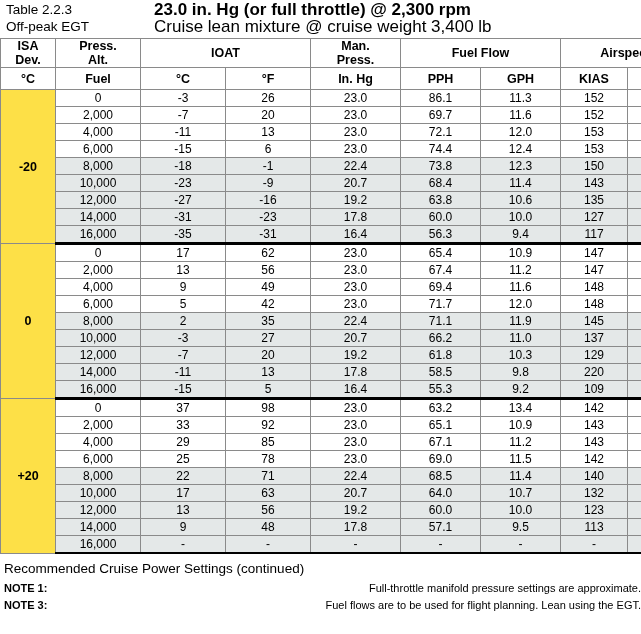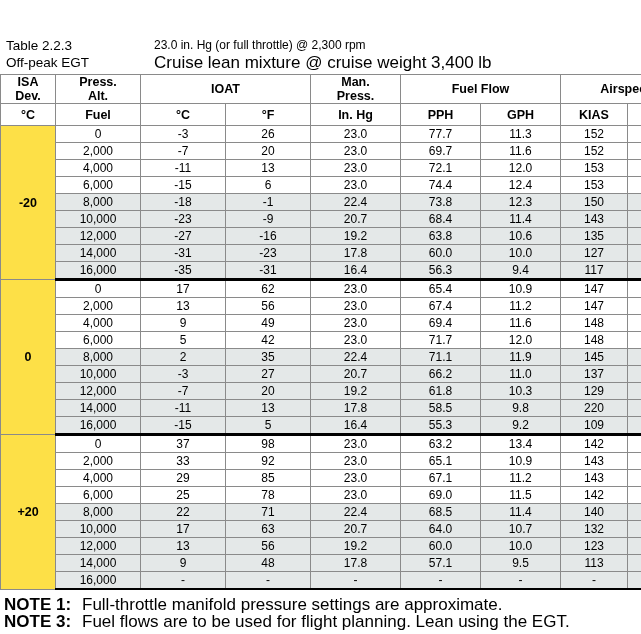--- a/index.html
+++ b/index.html
@@ -12,39 +12,38 @@
     font-family: "Liberation Sans", sans-serif;
     color: #000000;
     overflow: hidden;
   }
 
   
   .title-block {
     position: relative;
     height: 38px;
     padding: 0 0 0 6px;
-    margin-top: 36px;
   }
   .title-left {
     position: absolute;
     left: 6px; top: 1px;
     line-height: 17px;
     font-size: 13.5px;
   }
   .title-left .l1 { display: block; }
   .title-left .l2 { display: block; }
   .title-center {
     position: absolute;
     left: 154px; top: 1px;
     line-height: 17px;
   }
   .title-center .t1 {
     display: block;
-    font-size: 12px;
-    font-weight: normal;
+    font-size: 17px;
+    font-weight: bold;
   }
   .title-center .t2 {
     display: block;
     font-size: 17px;
   }
 
   
   table.perf {
     border-collapse: collapse;
     table-layout: fixed;
@@ -97,28 +96,28 @@
     padding: 6px 0 0 4px;
   }
   .footer .caption {
     font-size: 13.5px;
     line-height: 18px;
     margin-bottom: 2px;
   }
   .note-row {
     display: flex;
     line-height: 17px;
-    font-size: 17px;
+    font-size: 11px;
   }
   .note-label {
     font-weight: bold;
     width: 78px;
     flex: 0 0 78px;
   }
-  .note-text { flex: 1 1 auto; }
+  .note-text { flex: 1 1 auto; text-align: right; }
 </style>
 </head>
 <body>
 
 <div class="title-block">
   <div class="title-left">
     <span class="l1">Table 2.2.3</span>
     <span class="l2">Off-peak EGT</span>
   </div>
   <div class="title-center">
@@ -169,21 +168,21 @@
       <th class="edge-right">KTAS</th>
     </tr>
   </thead>
   <tbody id="table-body">
       <tr>
         <td class="isa-cell" rowspan="9">-20</td>
         <td>0</td>
         <td>-3</td>
         <td>26</td>
         <td>23.0</td>
-        <td>77.7</td>
+        <td>86.1</td>
         <td>11.3</td>
         <td>152</td>
         <td class="edge-right">144</td>
       </tr>
       <tr>
         <td>2,000</td>
         <td>-7</td>
         <td>20</td>
         <td>23.0</td>
         <td>69.7</td>
@@ -440,20 +439,21 @@
         <td class="shaded">-</td>
         <td class="shaded">-</td>
         <td class="shaded">-</td>
         <td class="shaded">-</td>
         <td class="shaded edge-right">-</td>
       </tr>
     </tbody>
 </table>
 
 <div class="footer">
+  <div class="caption">Recommended Cruise Power Settings (continued)</div>
   <div class="note-row">
     <span class="note-label">NOTE 1:</span>
     <span class="note-text">Full-throttle manifold pressure settings are approximate.</span>
   </div>
   <div class="note-row">
     <span class="note-label">NOTE 3:</span>
     <span class="note-text">Fuel flows are to be used for flight planning. Lean using the EGT.</span>
   </div>
 </div>
 

